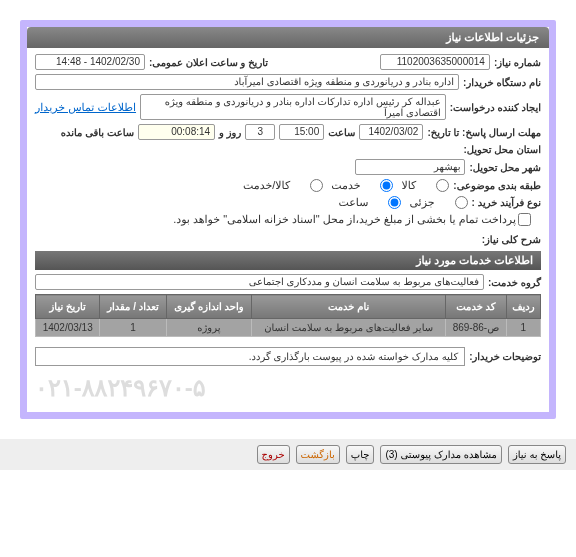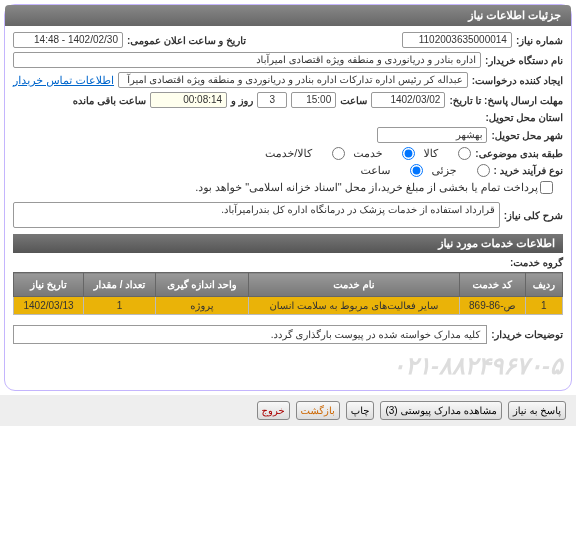--- a/index.html
+++ b/index.html
@@ -4,23 +4,23 @@
 <style>
 * { box-sizing: border-box; margin: 0; padding: 0; }
 body {
   font-family: Tahoma, Arial, sans-serif;
   font-size: 11px;
   background: #fff;
   width: 576px;
   color: #333;
 }
 .panel {
-  border: 1px solid #c4b5fd;
-  border-radius: 11px;
-  margin: 4px;
+  border: 7px solid #c4b5fd;
+  border-radius: 2px;
+  margin: 20px;
 }
 .panel-header {
   background: linear-gradient(#888, #666);
   color: #fff;
   padding: 4px 10px;
   border-radius: 4px 4px 0 0;
   font-weight: bold;
 }
 .panel-body {
   padding: 6px 8px;
@@ -79,33 +79,32 @@
   font-size: 10px;
 }
 th {
   background: linear-gradient(#999, #777);
   color: #fff;
   padding: 6px 4px;
   border: 1px solid #666;
   text-align: center;
 }
 td {
-  background: #eab308;
+  background: #a3a3a3;
   padding: 3px 4px;
   border: 1px solid #bbb;
   text-align: center;
 }
 .watermark {
-  text-align: right;
+  text-align: left;
   font-size: 24px;
   color: #ddd;
   font-weight: bold;
   margin: 4px 0;
   letter-spacing: 2px;
-  font-style: italic;
 }
 .footer-buttons {
   display: flex;
   justify-content: flex-start;
   gap: 6px;
   padding: 6px 10px;
   background: #eee;
 }
 .btn {
   padding: 3px 4px;
@@ -117,21 +116,21 @@
   font-family: inherit;
 }
 .btn-red { color: #a00; }
 .btn-orange { color: #c60; }
 .note-box {
   border: 1px solid #999;
   padding: 3px 6px;
   margin: 4px 0;
   font-size: 10px;
 }
-.small-input { width: 74px; }
+.small-input { width: 64px; }
 .med-input { width: 110px; }
 </style>
 </head>
 <body>
 
 <div class="panel">
   <div class="panel-header">جزئیات اطلاعات نیاز</div>
   <div class="panel-body">
 
     <div class="row">
@@ -204,27 +203,27 @@
           </div>
       </div>
       <div class="checkbox-item" style="margin-right:10px">
         <input type="checkbox" style="">
         <span>پرداخت تمام یا بخشی از مبلغ خرید،از محل "اسناد خزانه اسلامی" خواهد بود.</span>
       </div>
     </div>
 
     <div class="row" style="margin-top:8px">
       <span class="label">شرح کلی نیاز:</span>
-      <div class="value-box wide" style="min-height:26px">قرارداد استفاده از خدمات پزشک در درمانگاه اداره کل بندرامیرآباد.</div>
     </div>
 
     <div class="sub-header" style="margin-top:6px">اطلاعات خدمات مورد نیاز</div>
 
     <div class="row" style="margin-top:4px">
       <span class="label">گروه خدمت:</span>
+      <span class="value-box wide">فعالیت‌های مربوط به سلامت انسان و مددکاری اجتماعی</span>
     </div>
 
     <table>
       <thead>
         <tr>
           <th>ردیف</th>
           <th>کد خدمت</th>
           <th>نام خدمت</th>
           <th>واحد اندازه گیری</th>
           <th>تعداد / مقدار</th>

